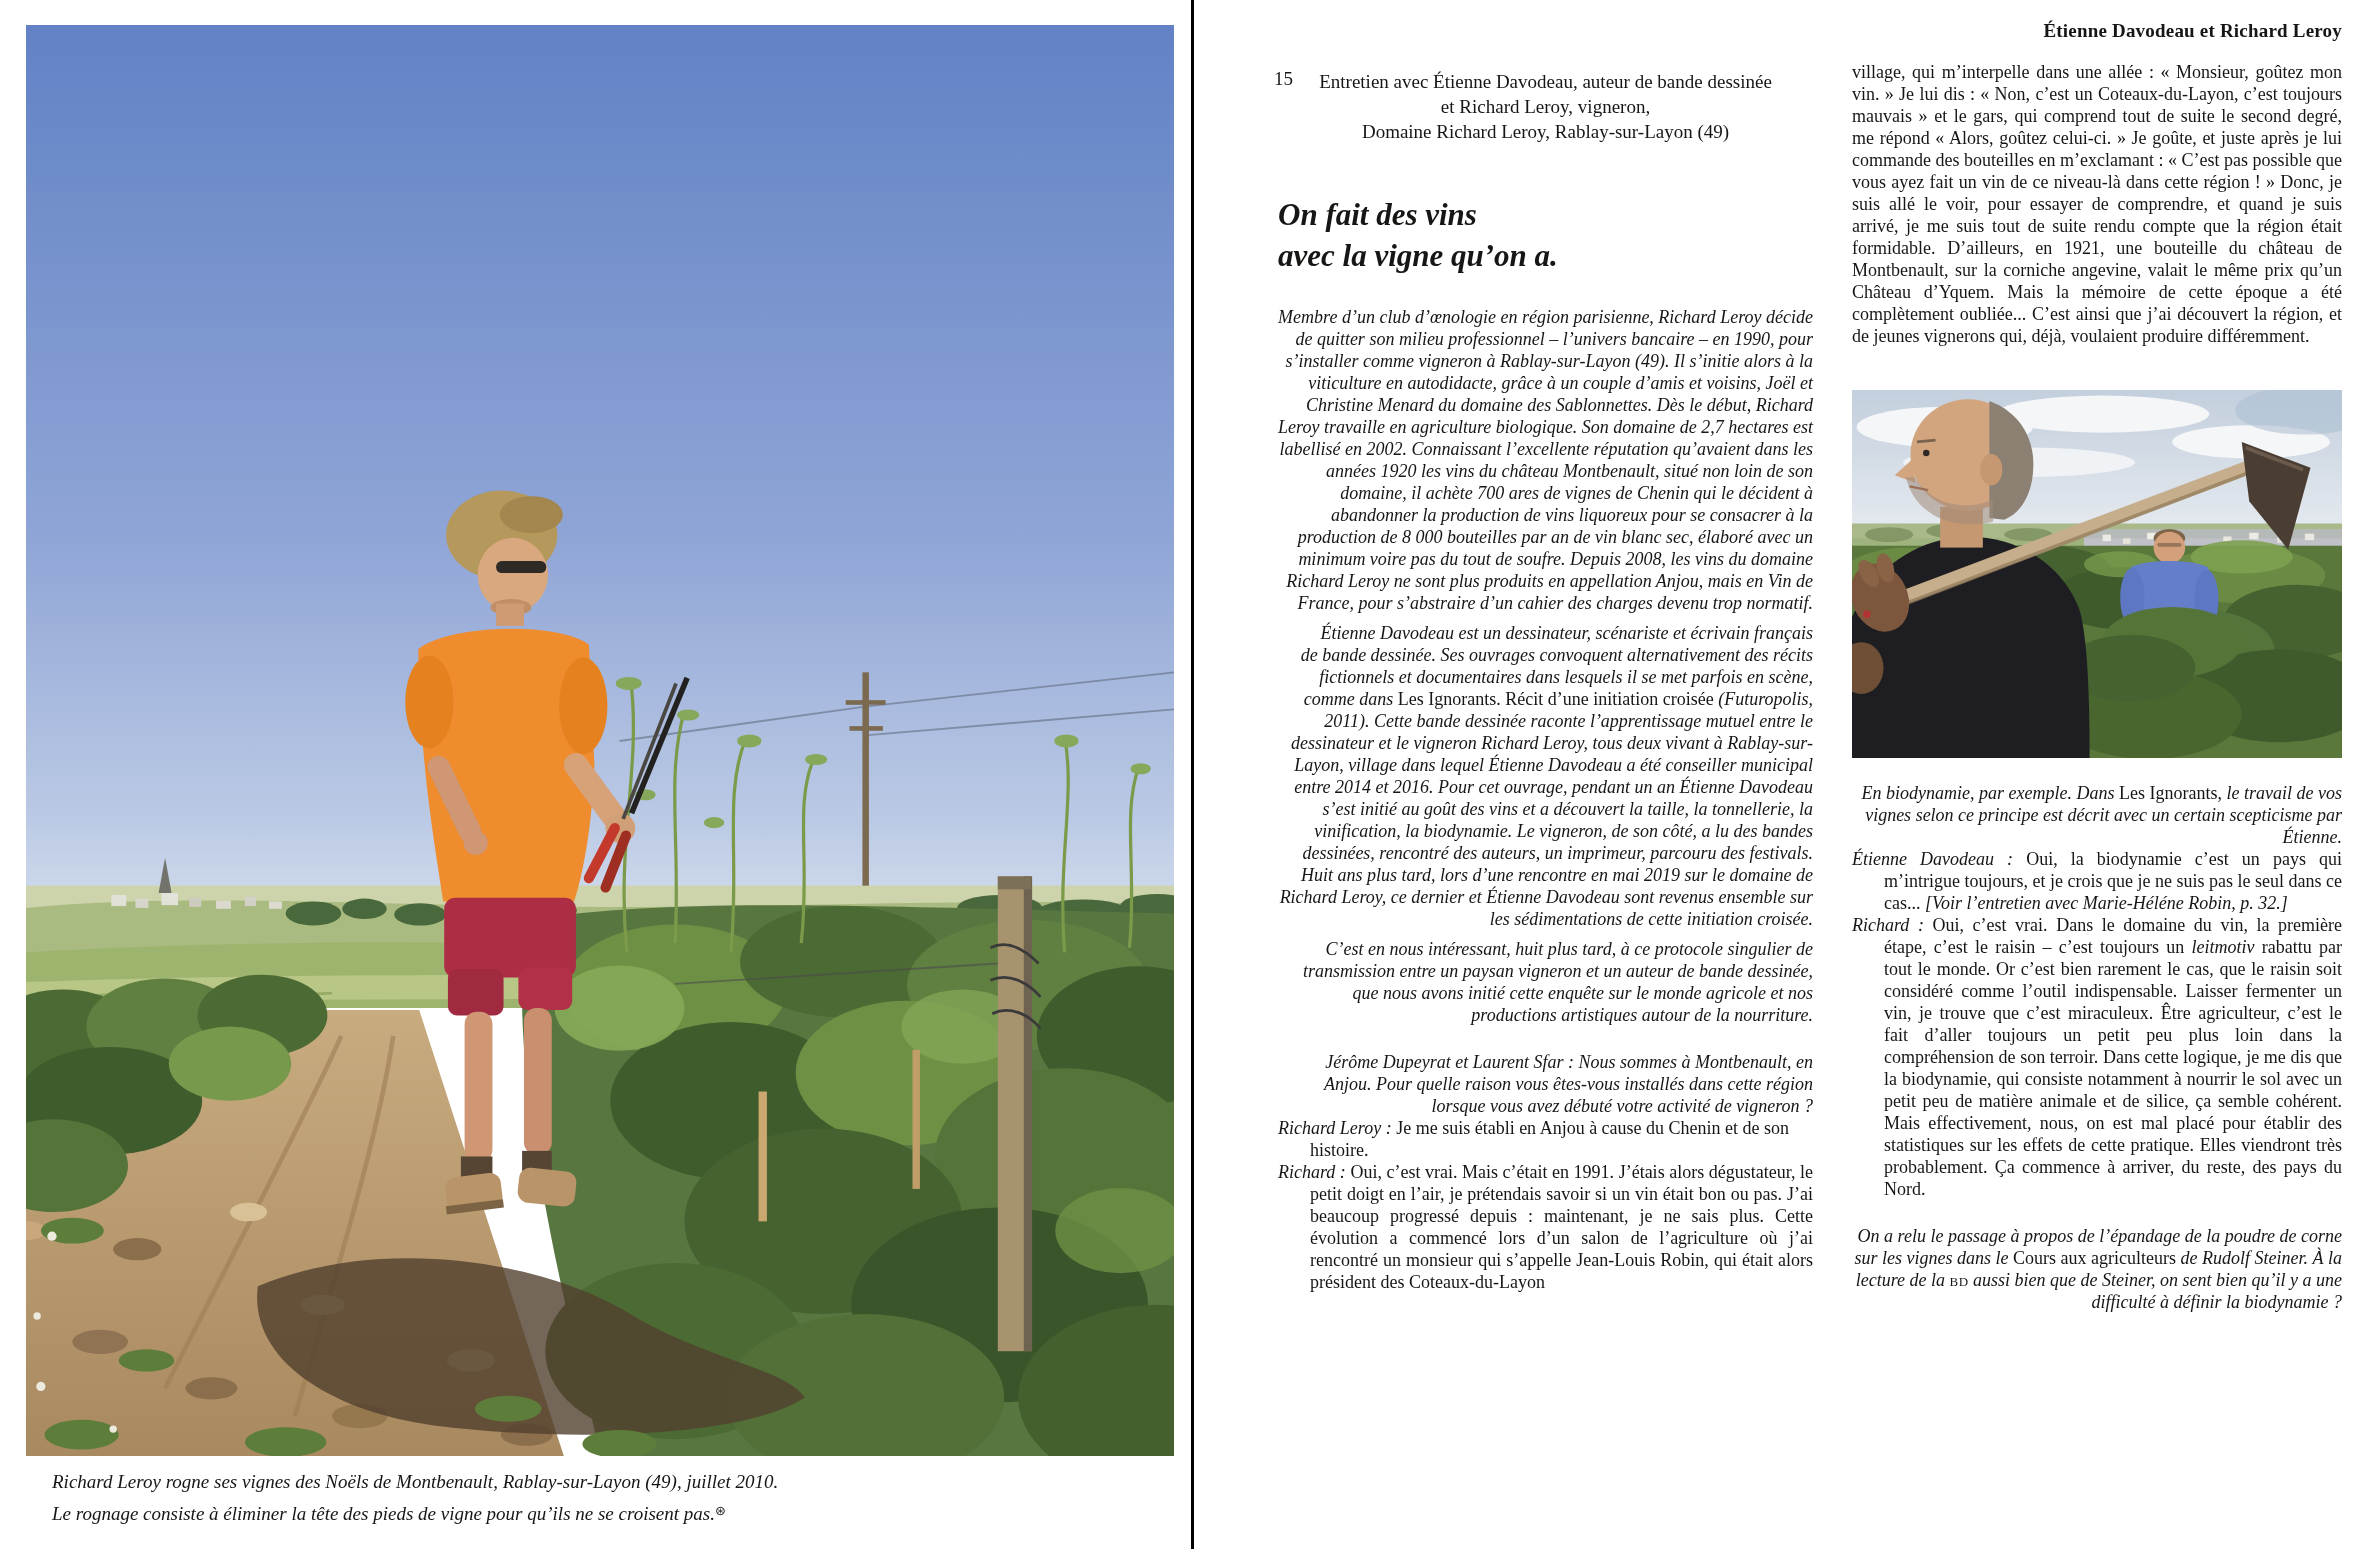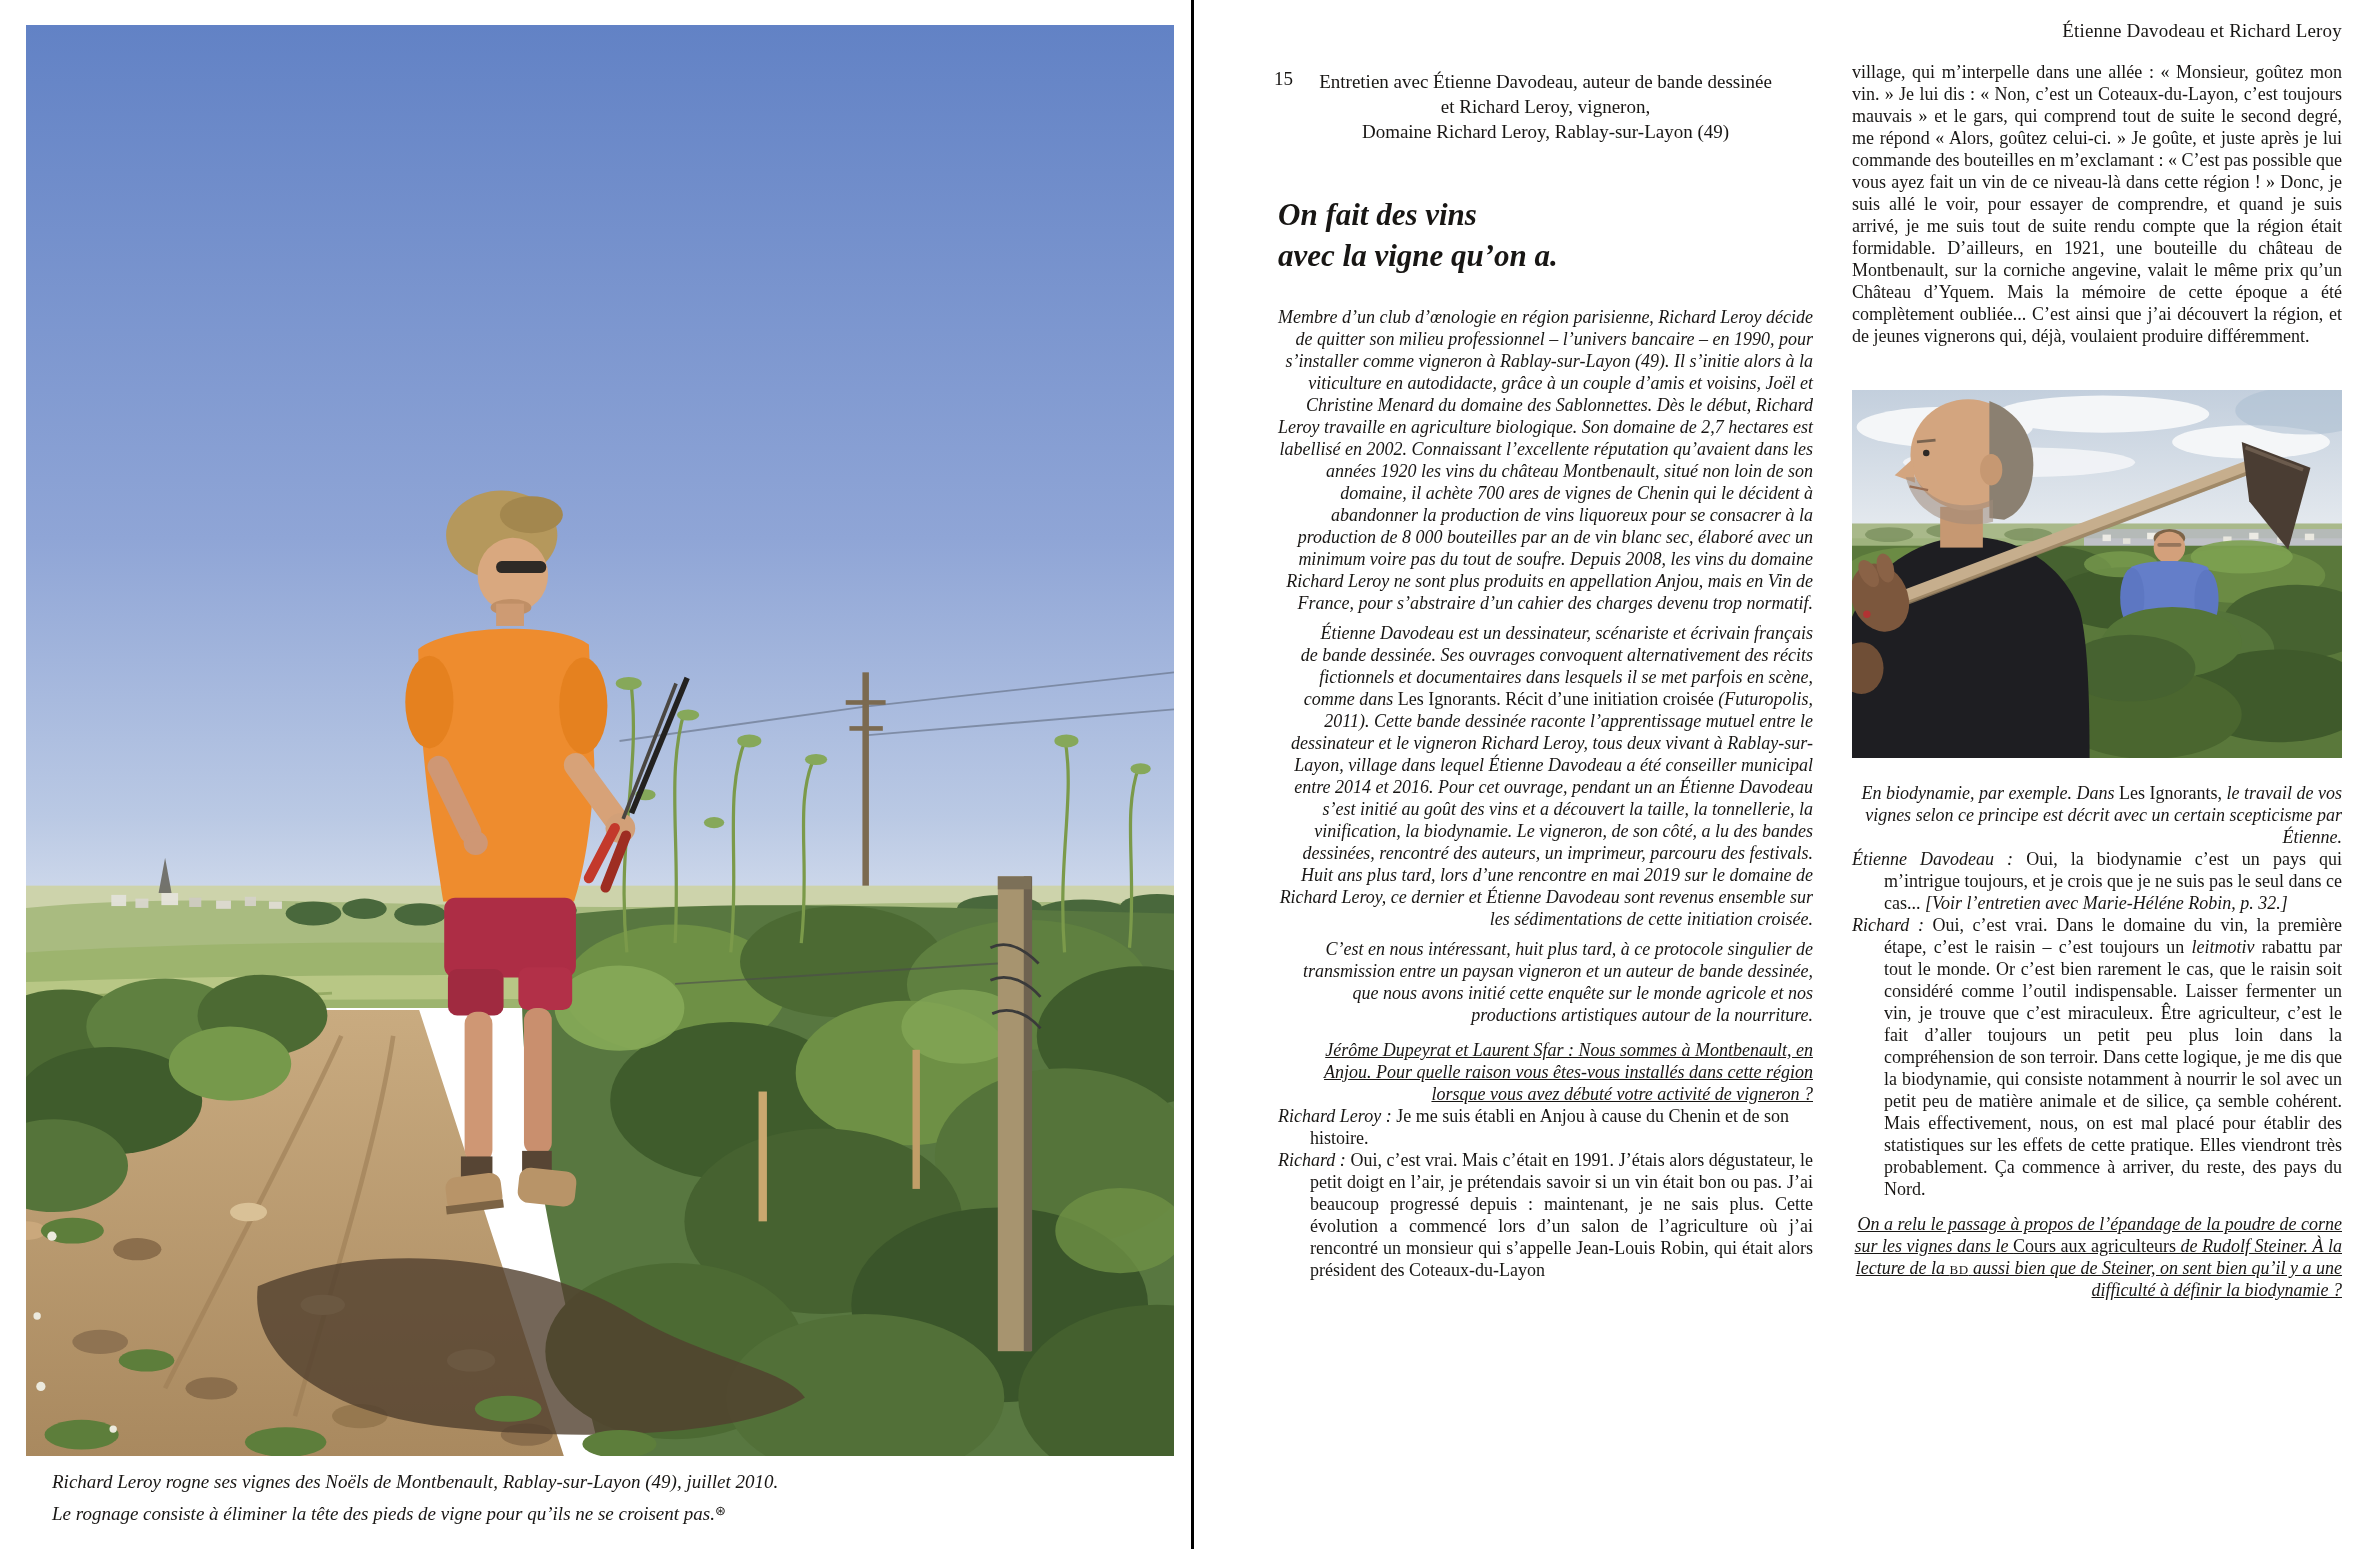--- a/index.html
+++ b/index.html
@@ -4,31 +4,31 @@
 <style>
   html,body{margin:0;padding:0;}
   body{
     width:2375px;height:1549px;position:relative;background:#ffffff;
     font-family:"Liberation Serif","DejaVu Serif",serif;color:#181614;
     overflow:hidden;
   }
   .abs{position:absolute;}
   
   #page-number{left:1274px;top:20.4px;font-size:19px;margin-top:48px;}
-  #running-head{left:1852px;top:20.4px;width:490px;text-align:right;font-size:19px;letter-spacing:0.2px;}
+  #running-head{left:1852px;top:20.4px;width:490px;text-align:right;font-size:19px;letter-spacing:0.2px;font-weight:bold;}
   #kicker{left:1278px;top:69px;width:535px;text-align:center;font-size:19px;line-height:25px;}
   #title{left:1278px;top:194px;width:535px;text-align:left;font-style:italic;font-weight:600;font-size:31px;line-height:41px;}
   #col1-body{left:1278px;top:306px;width:535px;}
   #col2{left:1852px;top:61px;width:490px;}
   .bodytext{font-size:18px;line-height:22px;}
   .blk{margin:0;hyphens:auto;-webkit-hyphens:auto;}
   .just{text-align:justify;}
   .ind{text-indent:28px;margin-top:8px;}
   .hang{padding-left:32px;text-indent:-32px;}
-  .gap{margin-top:13px;text-decoration:underline;}
+  .gap{margin-top:25px;}
   .gap2{margin-top:24px;}
   .ital{font-style:italic;text-align:right;}
   .run-d{}
   .run-i{font-style:italic;}
   .run-r{font-style:normal;}
   .run-sc{font-variant:small-caps;font-style:normal;letter-spacing:0.5px;}
   .run-sym{font-style:normal;font-family:"DejaVu Sans",sans-serif;font-size:.68em;vertical-align:.4em;}
   
   #photo-left{left:26px;top:25px;width:1148px;height:1431px;}
   #photo-left svg,#photo-right svg{display:block;width:100%;height:100%;}

